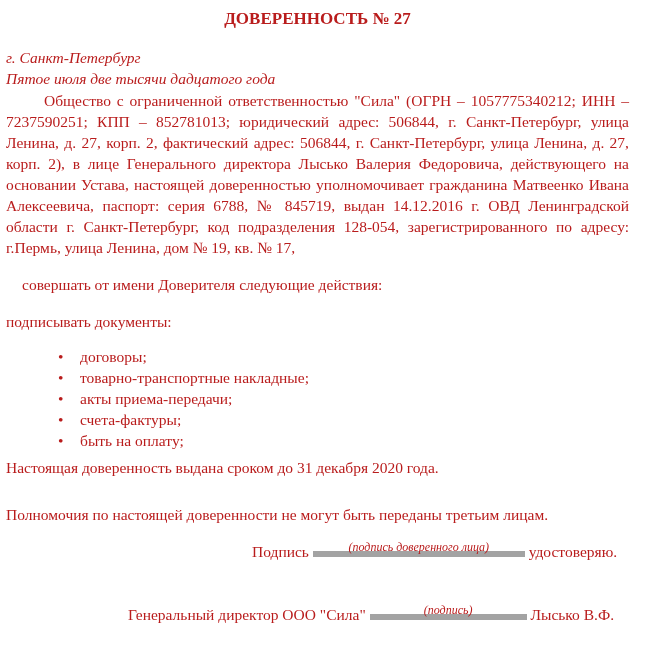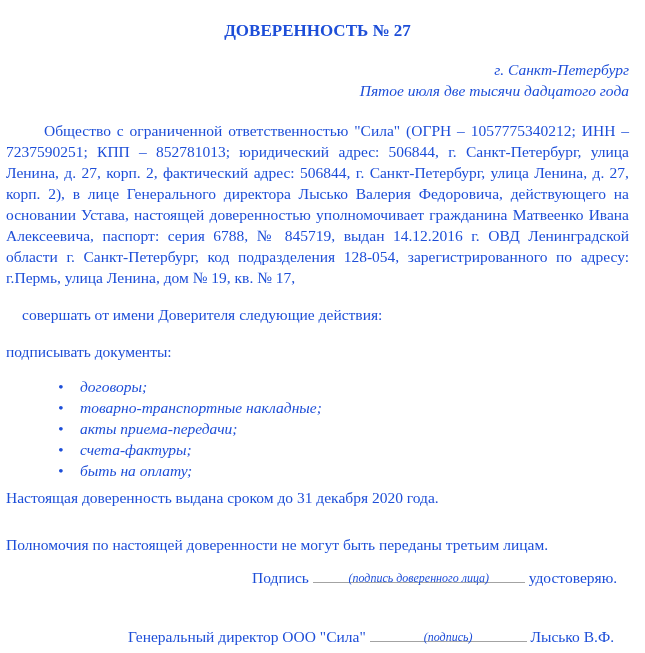--- a/index.html
+++ b/index.html
@@ -5,55 +5,54 @@
   html, body {
     margin: 0;
     padding: 0;
     background: #ffffff;
   }
   .page {
     width: 645px;
     height: 653px;
     box-sizing: border-box;
     background: #ffffff;
-    color: #1d4ed8;
+    color: #b91c1c;
     font-family: "Liberation Serif", "DejaVu Serif", serif;
     font-size: 15.5px;
     line-height: 21px;
-    padding: 18px 16px 0 6px;
+    padding: 6px 16px 0 6px;
     position: relative;
   }
   .title {
     text-align: center;
     font-weight: bold;
     font-size: 17px;
     line-height: 22px;
     margin: 2px 0 0 0;
   }
   .header-block {
-    text-align: right;
+    text-align: left;
     font-style: italic;
     margin-top: 17px;
   }
   .body-par {
     text-align: justify;
     text-indent: 38px;
-    margin: 19px 0 0 0;
+    margin: 1px 0 0 0;
   }
   .actions-par {
     margin: 16px;
   }
   .list-intro {
     margin: 7px 0 14px 0;
   }
   ul.doc-list {
     margin: 0;
     padding: 0;
     list-style: none;
-    font-style: italic;
   }
   ul.doc-list li {
     position: relative;
     padding-left: 74px;
     line-height: 21px;
   }
   ul.doc-list li::before {
     content: "\2022";
     position: absolute;
     left: 52px;
@@ -68,21 +67,21 @@
   .sig-row-1 {
     margin: 12px 0 0 246px;
     white-space: nowrap;
   }
   .sig-row-2 {
     margin: 38px 0 0 122px;
     white-space: nowrap;
   }
   .sig-line {
     display: inline-block;
-    border-bottom: 1px solid #a3a3a3;
+    border-bottom: 6px solid #a3a3a3;
     height: 14px;
     position: relative;
     vertical-align: baseline;
   }
   .sig-line-1 { width: 212px; }
   .sig-line-2 { width: 157px; }
   .sig-caption {
     position: absolute;
     top: 2px;
     left: 50%;

